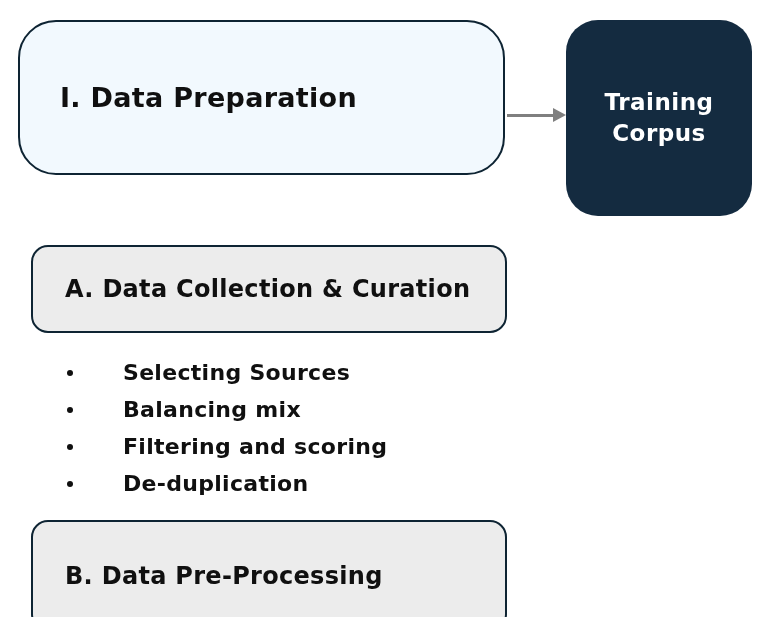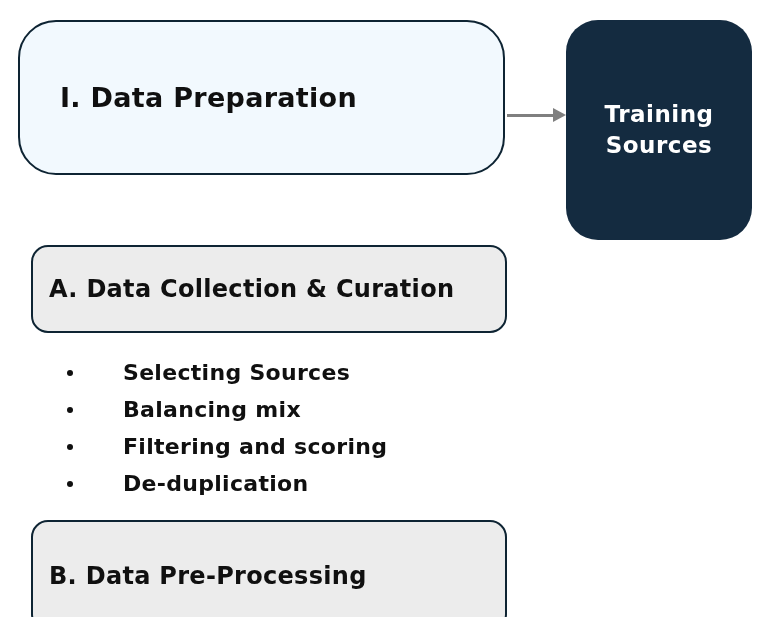--- a/index.html
+++ b/index.html
@@ -53,21 +53,21 @@
     width: 0; height: 0;
     border-top: 7px solid transparent;
     border-bottom: 7px solid transparent;
     border-left: 13px solid #7f7f7f;
   }
 
   
   .corpus-box {
     position: absolute;
     left: 566px; top: 20px;
-    width: 186px; height: 220px;
+    width: 186px; height: 196px;
     background: #142b40;
     border-radius: 32px;
     display: flex;
     flex-direction: column;
     align-items: center;
     justify-content: center;
     text-align: center;
   }
   .corpus-box .line {
     font-size: 23px;
@@ -80,21 +80,21 @@
   
   .section-box {
     position: absolute;
     left: 31px;
     width: 476px;
     background: #ececec;
     border: 2.5px solid #0e2433;
     border-radius: 17px;
     display: flex;
     align-items: center;
-    padding-left: 16px;
+    padding-left: 32px;
   }
   .section-box.a { top: 245px; height: 88px; }
   .section-box.b { top: 520px; height: 111px; }
   .section-box .label {
     font-size: 24px;
     font-weight: 600;
     letter-spacing: 0.3px;
     color: #101010;
   }
 
@@ -134,21 +134,21 @@
     <span class="label">I. Data Preparation</span>
   </div>
 
   <div class="arrow">
     <div class="shaft"></div>
     <div class="head"></div>
   </div>
 
   <div class="corpus-box">
     <span class="line">Training</span>
-    <span class="line">Sources</span>
+    <span class="line">Corpus</span>
   </div>
 
   <div class="section-box a">
     <span class="label">A. Data Collection &amp; Curation</span>
   </div>
 
   <div class="bullet-list">
     <div class="bullet-row">
       <span class="bullet-dot"></span>
       <span class="bullet-text">Selecting Sources</span>

